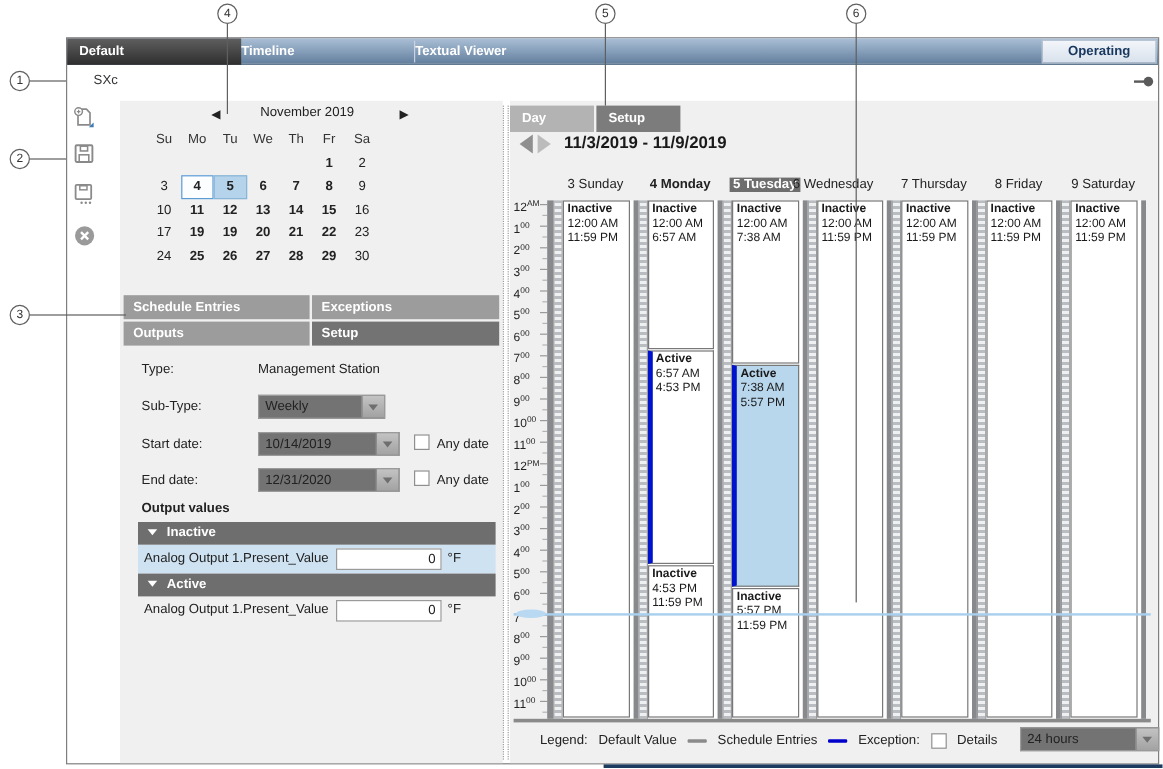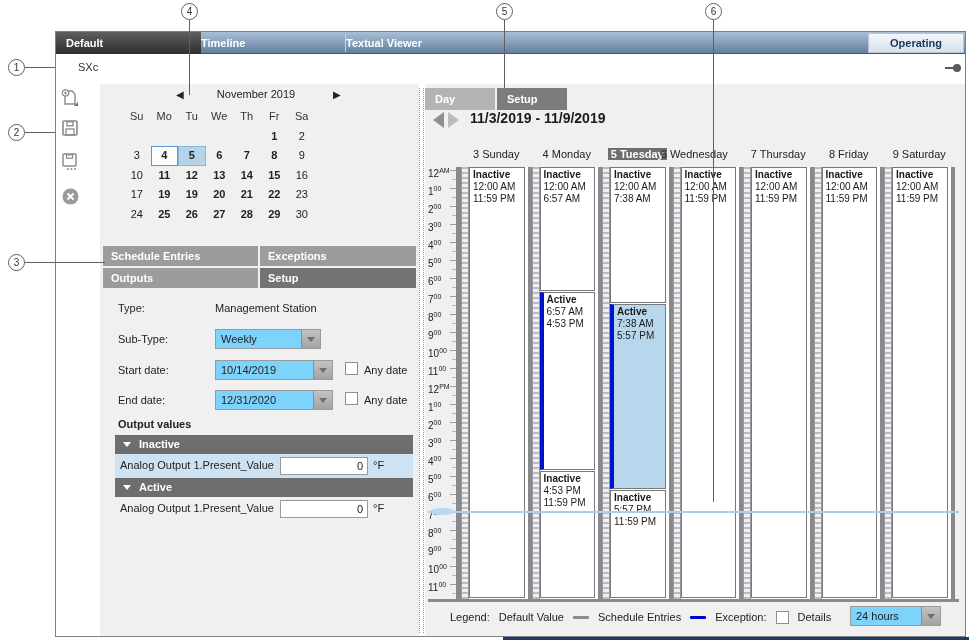--- a/index.html
+++ b/index.html
@@ -43,21 +43,21 @@
   .cal-head{color:#333;}
   .cal-bold{font-weight:bold;}
   .cal-today{border:1px solid #5b9bd5;background:#fbfdff;line-height:17px;}
   .cal-sel{background:#b5d3ea;border:1px solid #8ab6d6;line-height:17px;}
 
   
   .stab{position:absolute;height:20px;background:#9c9c9c;color:#fff;font-weight:bold;line-height:20px;padding-left:8px;}
   .stab.active{background:#737373;}
 
   .flabel{position:absolute;color:#222;}
-  .dropdown{position:absolute;height:20px;background:#7dd3fc;border:1px solid #9a9a9a;display:flex;}
+  .dropdown{position:absolute;height:20px;background:#737373;border:1px solid #9a9a9a;display:flex;}
   .dd-text{flex:1;line-height:18px;padding-left:5px;overflow:hidden;}
   .dd-btn{width:19px;height:18px;background:linear-gradient(#c3c3c3,#a2a2a2);border-left:1px solid #8f8f8f;
           display:flex;align-items:center;justify-content:center;}
   .dd-tri{width:0;height:0;border-left:4px solid transparent;border-right:4px solid transparent;border-top:5px solid #6e6e6e;}
   .checkbox{position:absolute;width:13px;height:13px;background:#fff;border:1px solid #8f8f8f;}
 
   .sect-head{position:absolute;left:115px;width:298px;height:19px;background:#6e6e6e;color:#fff;font-weight:bold;
              line-height:19px;padding-left:8px;}
   .sect-tri{display:inline-block;width:0;height:0;border-left:4px solid transparent;border-right:4px solid transparent;
             border-top:5px solid #fff;margin-right:8px;vertical-align:1px;}
@@ -309,21 +309,21 @@
         <div class="stripe"></div>
         <div class="col-content">
           <div class="block" style="top: 0px; height: 430.64px;">
             <div class="st">Inactive</div>
             <div>12:00 AM</div>
             <div>11:59 PM</div>
           </div>
         </div>
         <div class="col-dark"></div>
       </div>
-      <div class="day-head" style="left: 103.5px; width: 70.5px;">4 Monday</div>
+      <div class="day-head" style="left: 103.5px; width: 70.5px; font-weight: bold;">4 Monday</div>
       <div class="day-col" style="left: 103.5px;">
         <div class="stripe"></div>
         <div class="col-content">
           <div class="block" style="top: 0px; height: 124.1px;">
             <div class="st">Inactive</div>
             <div>12:00 AM</div>
             <div>6:57 AM</div>
           </div>
           <div class="block active" style="top: 125.1px; height: 177.74px;">
             <div class="st">Active</div>
@@ -416,21 +416,21 @@
   <div class="legend">
     <span class="lbl">Legend:</span>
     <span class="lbl">Default Value</span>
     <span class="dash" id="dash-default" style="background: rgb(138, 138, 138);"></span>
     <span class="lbl">Schedule Entries</span>
     <span class="dash" id="dash-entries" style="background: rgb(0, 0, 204);"></span>
     <span class="lbl">Exception:</span>
     <span class="checkbox" style="position:relative;flex:0 0 13px;"></span>
     <span class="lbl">Details</span>
   </div>
-  <div class="dropdown" style="left:850px;top:606px;width:91px;">
+  <div class="dropdown" style="left:850px;top:606px;width:116px;">
     <div class="dd-text">24 hours</div>
     <div class="dd-btn">
         <div class="dd-tri"></div>
       </div>
   </div>
 
   <div class="navy-strip"></div>
 </div>
 
 </body></html>

